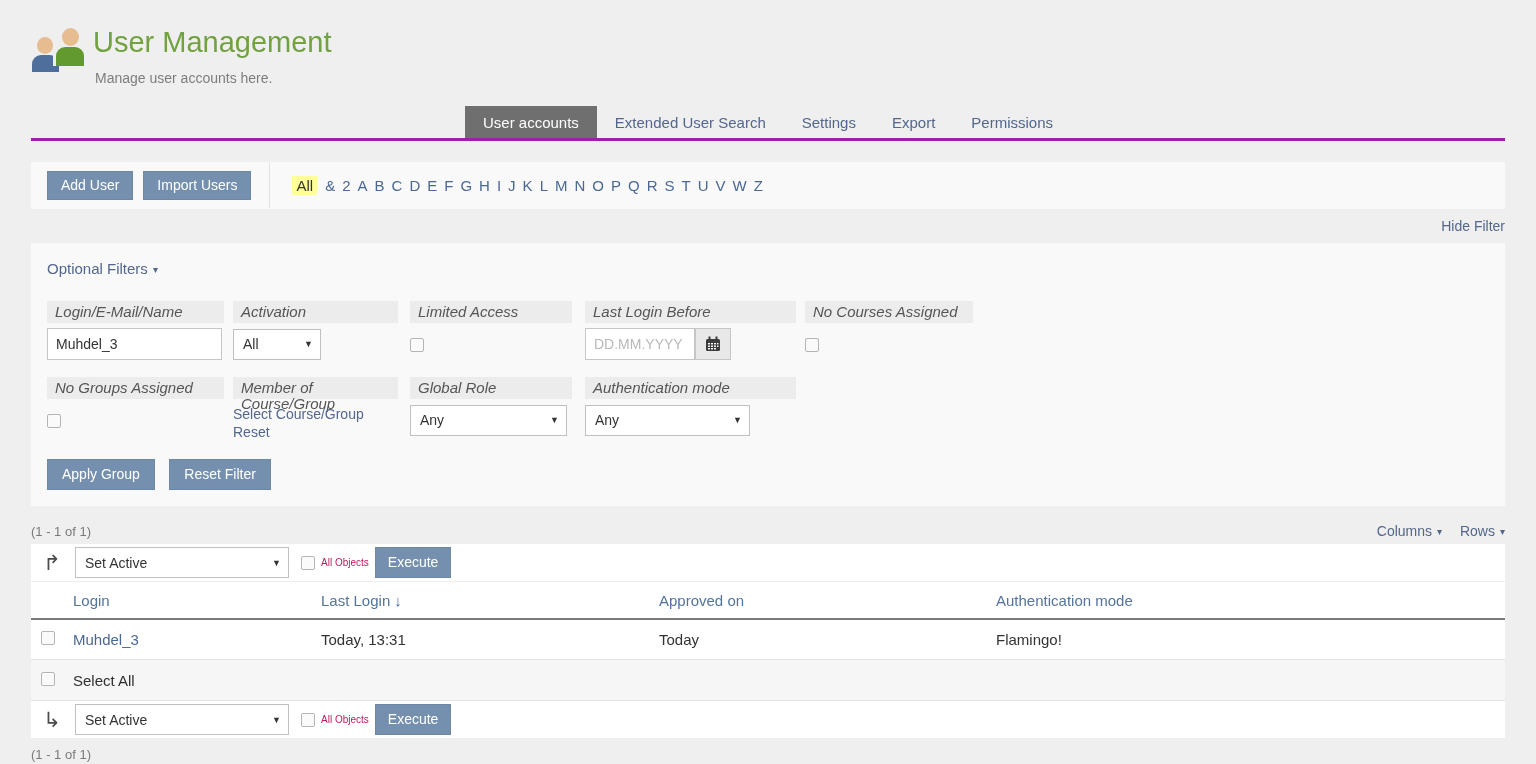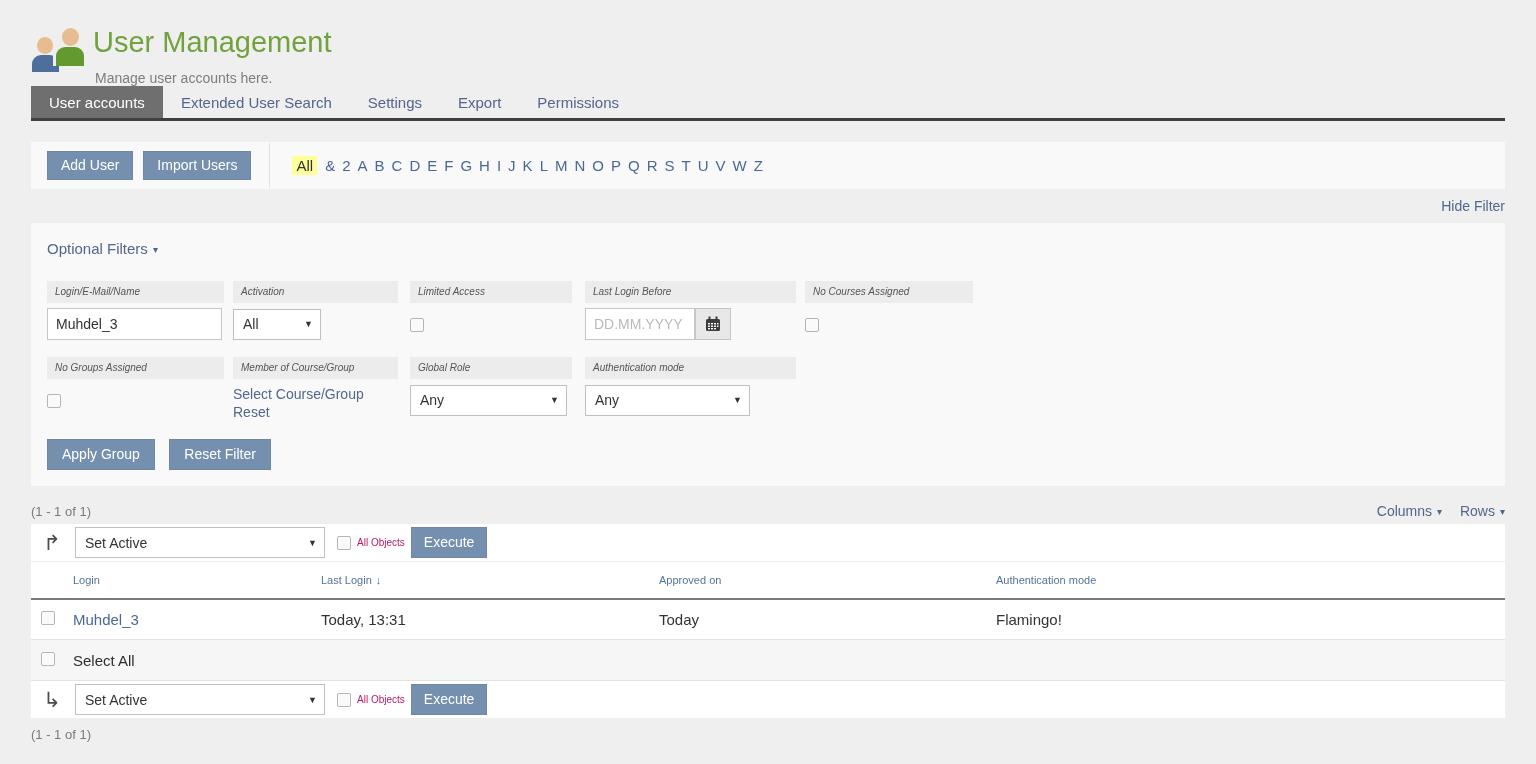--- a/index.html
+++ b/index.html
@@ -20,21 +20,21 @@
   .person .torso { position:absolute; border-radius:9px 9px 0 0; }
   .person-blue .head { left:6px; top:9px; width:16px; height:17px; }
   .person-blue .torso { left:1px; top:27px; width:27px; height:17px; background:#4e6f9b; }
   .person-green .head { left:31px; top:0px; width:17px; height:18px; }
   .person-green .torso { left:25px; top:19px; width:28px; height:19px; background:#639a30; box-shadow:-3px 0 0 #efefef; }
   .header-text { margin-left:10px; }
   .header-text h1 { font-size:29px; font-weight:400; color:#71a23f; line-height:32px; }
   .header-text p { font-size:14px; color:#7d7d7d; margin-top:12px; margin-left:2px; }
 
   
-  .tabbar { border-bottom:3px solid #404040; display:flex; align-items:flex-end; }
+  .tabbar { margin-top:20px; border-bottom:3px solid #a21caf; display:flex; align-items:flex-end;justify-content:center; }
   .tab { display:inline-block; padding:8px 18px 7px 18px; font-size:15px; color:#53668c; cursor:pointer; text-decoration:none; }
   .tab.active { background:#6f6f6f; color:#ffffff; }
 
   
   .toolbar { margin-top:21px; background:#f9f9f9; height:47px; display:flex; align-items:center; padding:0 16px; }
   .btn { background:#7590ae; border:1px solid #6d87a4; color:#fff; font-size:14px;
          font-family:inherit; padding:5px 13px; cursor:pointer; line-height:17px; }
   .btn + .btn { margin-left:10px; }
   .toolbar .divider { width:1px; height:45px; background:#e2e2e2; margin:0 22px 0 18px; }
   .alpha { font-size:15px; display:flex; align-items:center; }
@@ -43,60 +43,60 @@
   .alpha-list a { margin-right:7px; }
 
   
   .hide-filter-row { margin-top:9px; height:18px; text-align:right; font-size:14px; }
   .hide-filter-row a { color:#53668c; text-decoration:none; cursor:pointer; }
   .filter-panel { margin-top:7px; background:#f9f9f9; padding:17px 16px 16px 16px; }
   .optional-filters { display:inline-block; font-size:15px; color:#53668c; text-decoration:none; cursor:pointer; margin-bottom:24px; }
   .caret { font-size:10px; margin-left:5px; vertical-align:1px; }
   .filter-grid { display:grid; grid-template-columns:186px 177px 175px 220px 1fr; }
   .filter-grid + .filter-grid { margin-top:16px; }
-  .f-label { display:block; background:#ececec; color:#555; font-style:italic; font-size:10px;
+  .f-label { display:block; background:#ececec; color:#555; font-style:italic; font-size:15px;
              padding:3px 8px; height:22px; line-height:16px; }
   .c1 .f-label { width:177px; } .c2 .f-label { width:165px; } .c3 .f-label { width:162px; }
   .c4 .f-label { width:211px; } .c5 .f-label { width:168px; }
   .f-field { margin-top:4px; min-height:34px; display:flex; align-items:center; }
   input[type=text] { height:32px; border:1px solid #c6c6c6; background:#fff; font-size:14px;
                      font-family:inherit; color:#333; padding:0 8px; }
   input[type=text]::placeholder { color:#b9b9b9; }
   .login-input { width:175px; }
   .date-input { width:110px; border-right:none; }
   .date-btn { width:36px; height:32px; background:#e8e8e8; border:1px solid #c6c6c6;
               display:flex; align-items:center; justify-content:center; cursor:pointer; }
   input[type=checkbox] { appearance:none; width:14px; height:14px; border:1px solid #b5b5b5;
               background:#fafafa; border-radius:2px; cursor:pointer; margin:0; }
   .f-field input[type=checkbox] { margin-top:2px; }
   .sel { position:relative; height:31px; background:#fff; border:1px solid #c0c0c0;
          display:inline-flex; align-items:center; padding:0 22px 0 9px; font-size:14px; color:#333; cursor:pointer; }
   .sel-caret { position:absolute; right:7px; top:50%; transform:translateY(-50%); font-size:9px; color:#333; }
-  .sel.w88 { width:88px; } .sel.w157 { width:157px; } .sel.w165 { width:165px; } .sel.w250 { width:250px; }
+  .sel.w88 { width:88px; } .sel.w157 { width:157px; } .sel.w165 { width:165px; } .sel.w250 { width:214px; }
   .link { color:#53668c; font-size:14px; text-decoration:none; cursor:pointer; display:block; line-height:18px; }
   .filter-buttons { margin-top:18px; }
   .filter-buttons .btn { padding:6px 14px; }
 
   
   .results-meta { margin-top:14px; height:22px; display:flex; justify-content:space-between; align-items:center; }
   .count-label { font-size:13px; color:#7a7a7a; }
   .colrows { font-size:14px; }
   .colrows a { color:#53668c; text-decoration:none; cursor:pointer; margin-left:14px;margin-top:24px; }
   .action-bar { background:#fff; height:38px; display:flex; align-items:center; padding-left:8px; }
   .action-bar.top { margin-top:2px; border-bottom:1px solid #ededed; }
   .action-bar.bottom { border-top:1px solid #e3e3e3; }
   .flow-arrow { font-size:21px; color:#4c4c4c; width:26px; text-align:center; line-height:20px; }
   .action-bar .sel { margin-left:10px; }
   .action-bar input[type=checkbox] { margin-left:12px; }
   .all-objects { font-size:10px; color:#be185d; margin-left:6px; }
   .action-bar .btn { margin-left:6px; padding:6px 12px; }
 
   .tbl-row { display:grid; grid-template-columns:42px 248px 338px 337px 1fr; align-items:center; }
   .tbl-head { background:#fff; height:38px; border-bottom:2px solid #7a7a7a; }
-  .tbl-head .hcell { font-size:11px; color:#54749c; }
+  .tbl-head .hcell { font-size:15px; color:#54749c; }
   .tbl-head a { color:#54749c; text-decoration:none; cursor:pointer; }
   .sort-arrow { color:#4a6894; font-weight:bold; margin-left:4px; }
   .tbl-data { background:#fff; height:40px; border-bottom:1px solid #e3e3e3; font-size:15px; color:#333; }
   .tbl-data .login-link { color:#4a6894; text-decoration:none; cursor:pointer; }
   .tbl-selectall { background:#f6f6f6; height:40px; font-size:15px; color:#2f2f2f; }
   .cb-cell { padding-left:10px; }
   .count-bottom { margin-top:9px; font-size:13px; color:#7a7a7a; }
 </style>
 </head>
 <body>

